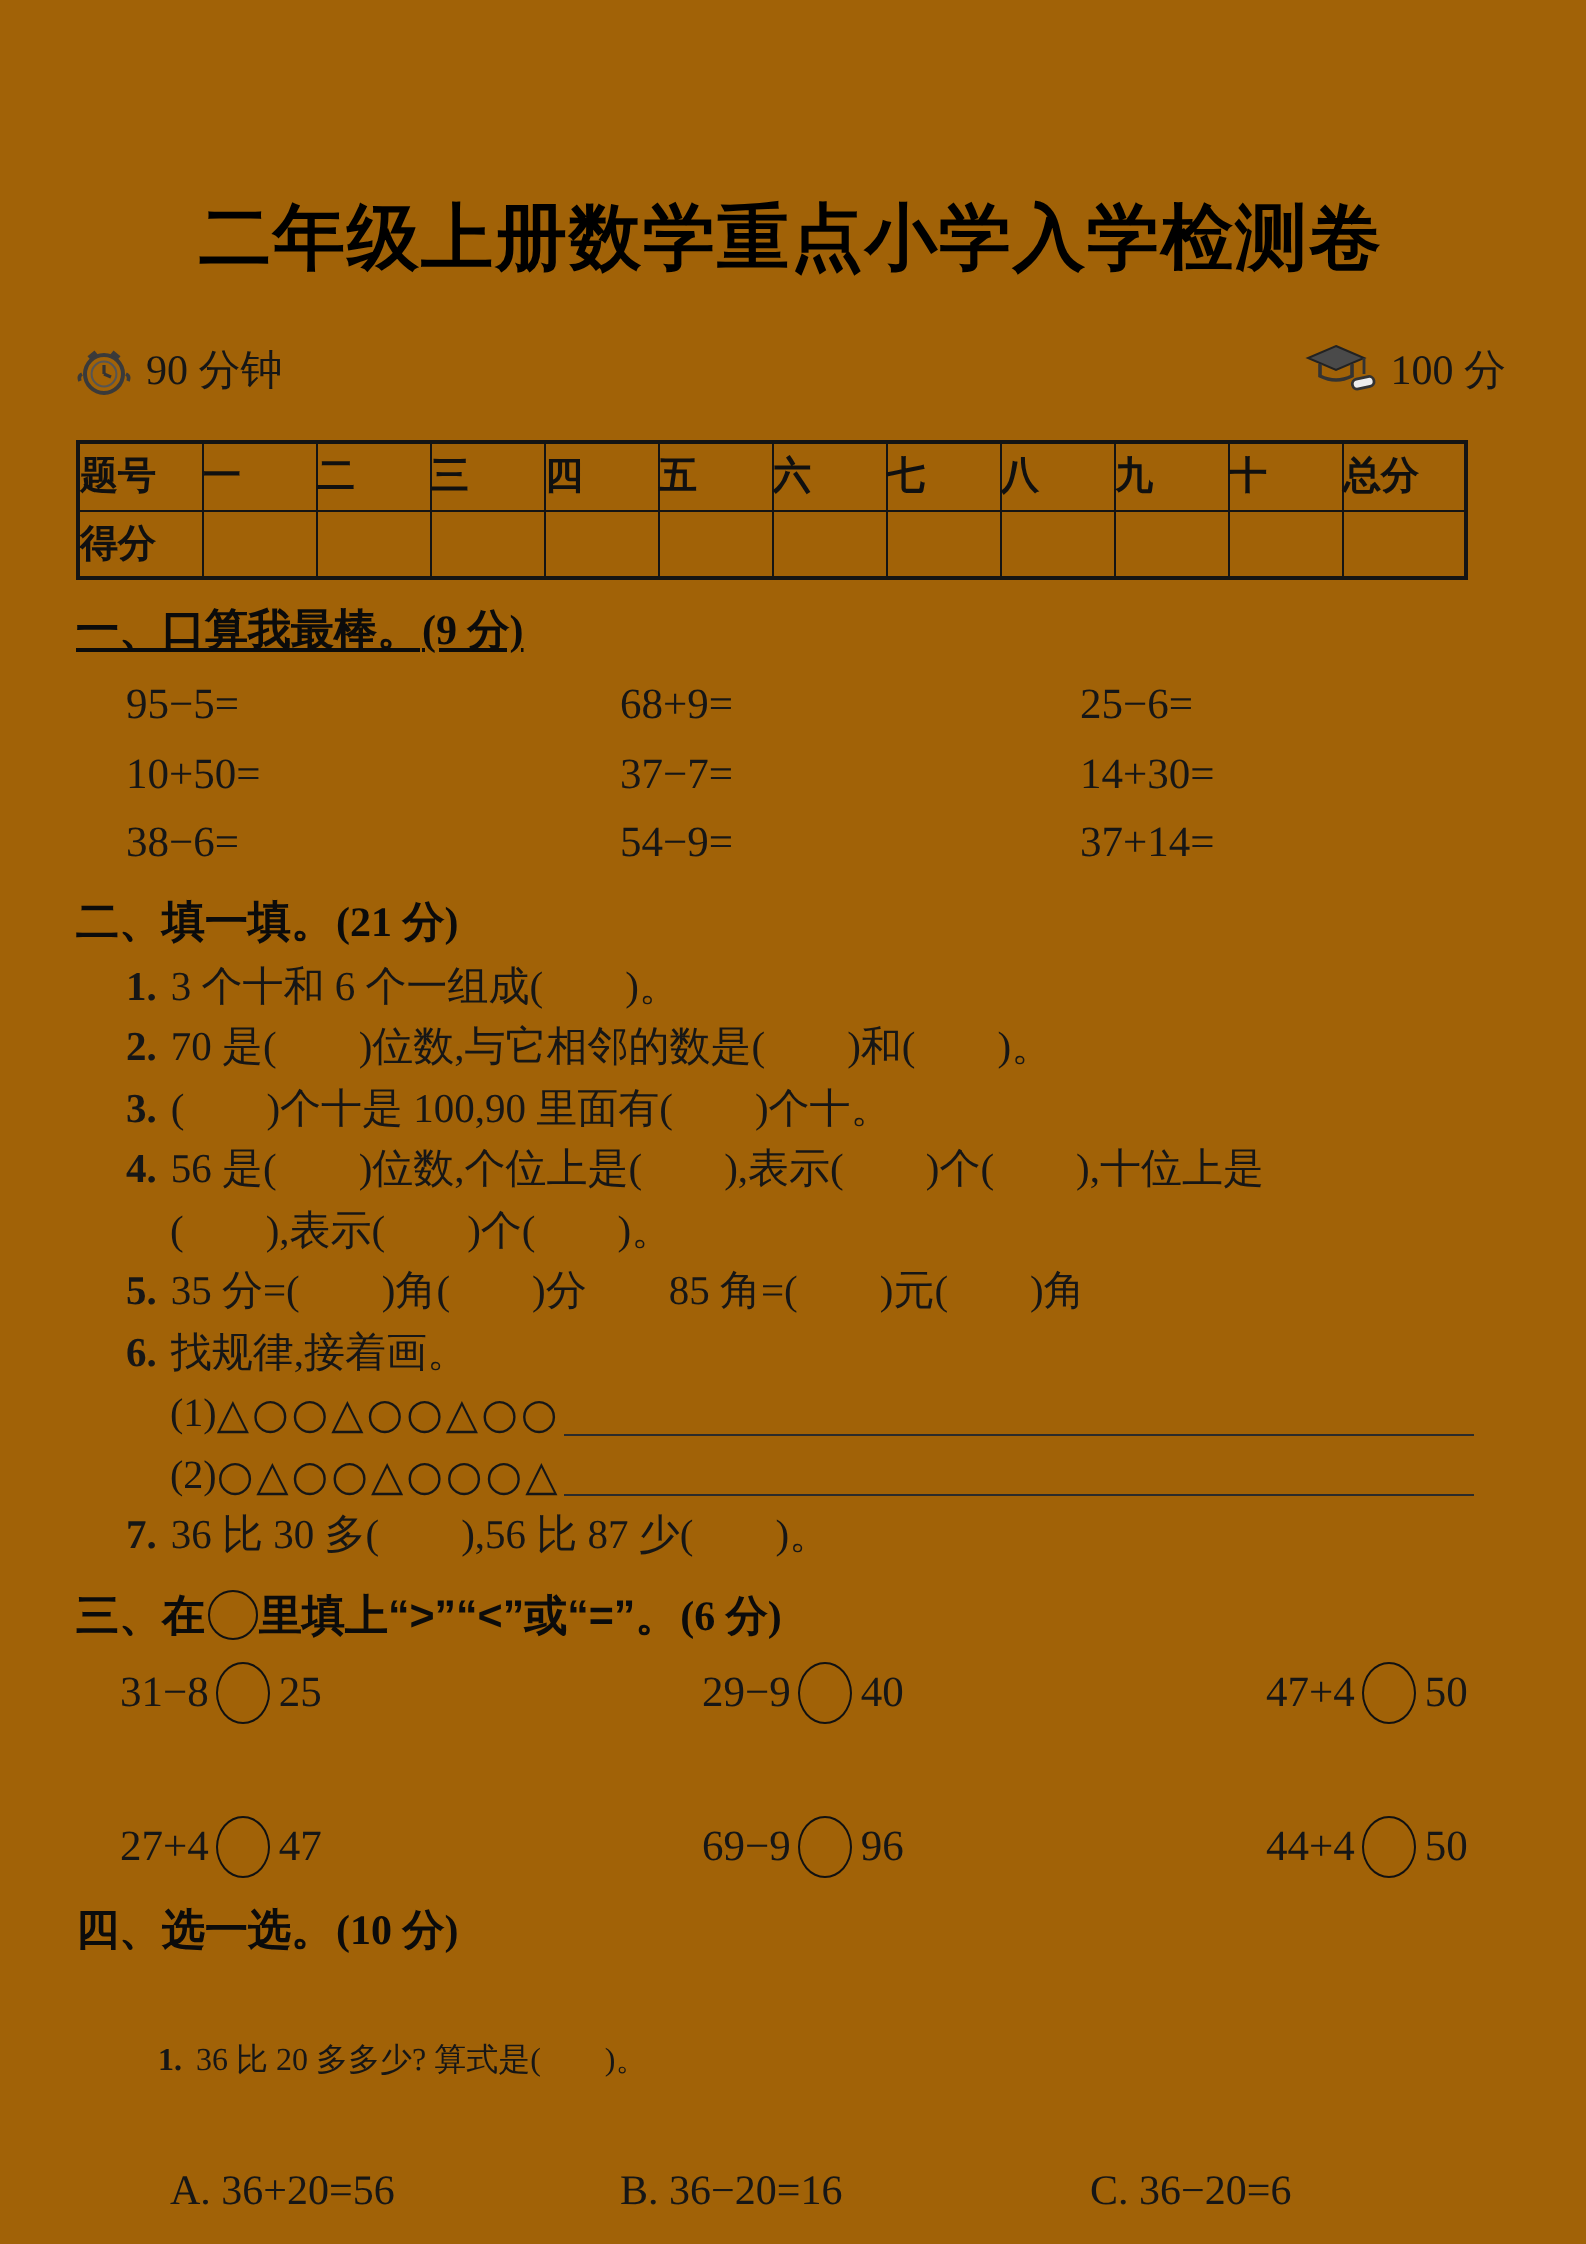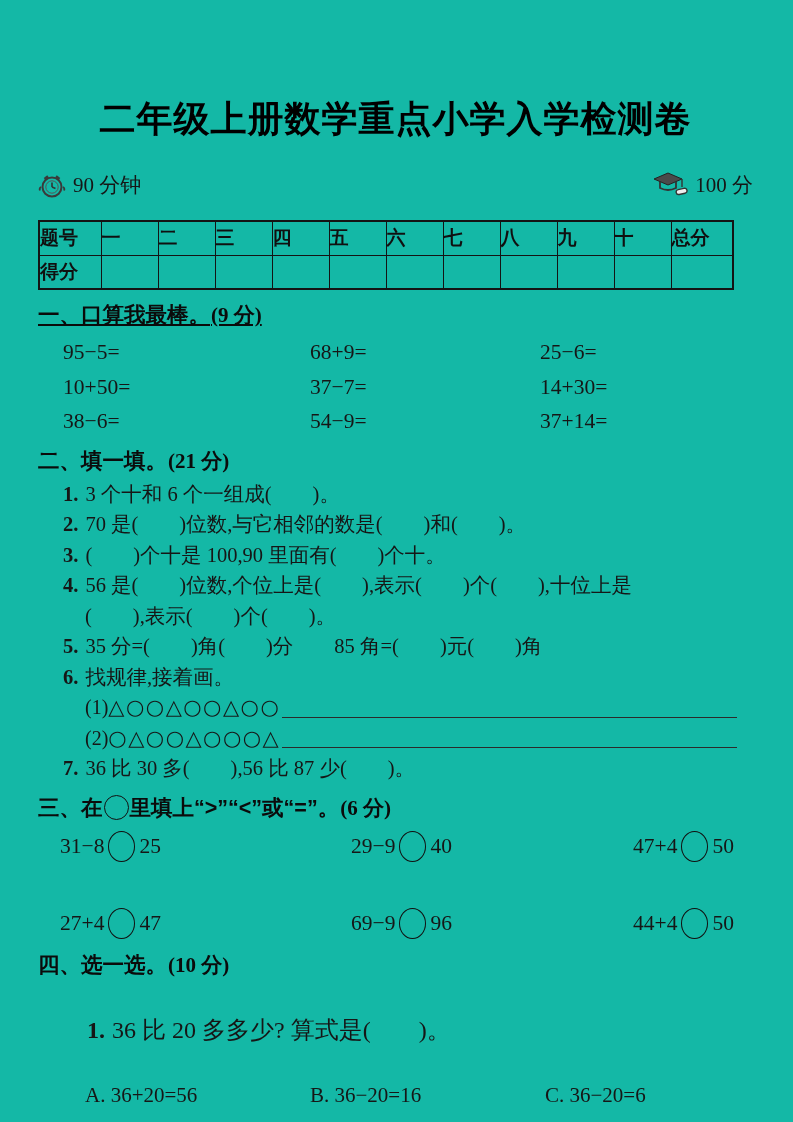--- a/index.html
+++ b/index.html
@@ -1,20 +1,20 @@
 <!DOCTYPE html>
 <html><head>
 <meta charset="utf-8">
 <style>
   * { box-sizing: border-box; }
   html,body { margin:0; padding:0; background:#ffffff; }
   .page {
     position:relative;
     width:793px; height:1122px;
-    background:#14b8a6;
+    background:#a16207;
     color:#161616;
     font-family:"Liberation Serif","DejaVu Serif",serif;
     padding:0 40px 0 38px;
     overflow:hidden;
   }
   
   .title {
     margin:97px 0 0 0;
     text-align:center;
     font-family:"Liberation Sans","DejaVu Sans",sans-serif;
@@ -129,21 +129,21 @@
     width:27px; height:31px;
     border:1.7px solid #111;
     border-radius:50%;
     margin:0 4px;
     flex:0 0 auto;
   }
   
   .sec4-head { margin-top:12px; }
   .q-line {
     margin-left:25px; margin-top:5px;
-    font-size:24px; line-height:31px;
+    font-size:16px; line-height:31px;
     white-space:pre-wrap;
   }
   .q-line .inum { font-weight:700; padding-right:7px; }
   .sq {
     display:inline-block;
     width:26px; height:24px;
     border:1.7px solid #111;
     border-radius:2px;
     vertical-align:-4px;
     margin:0 2px;

